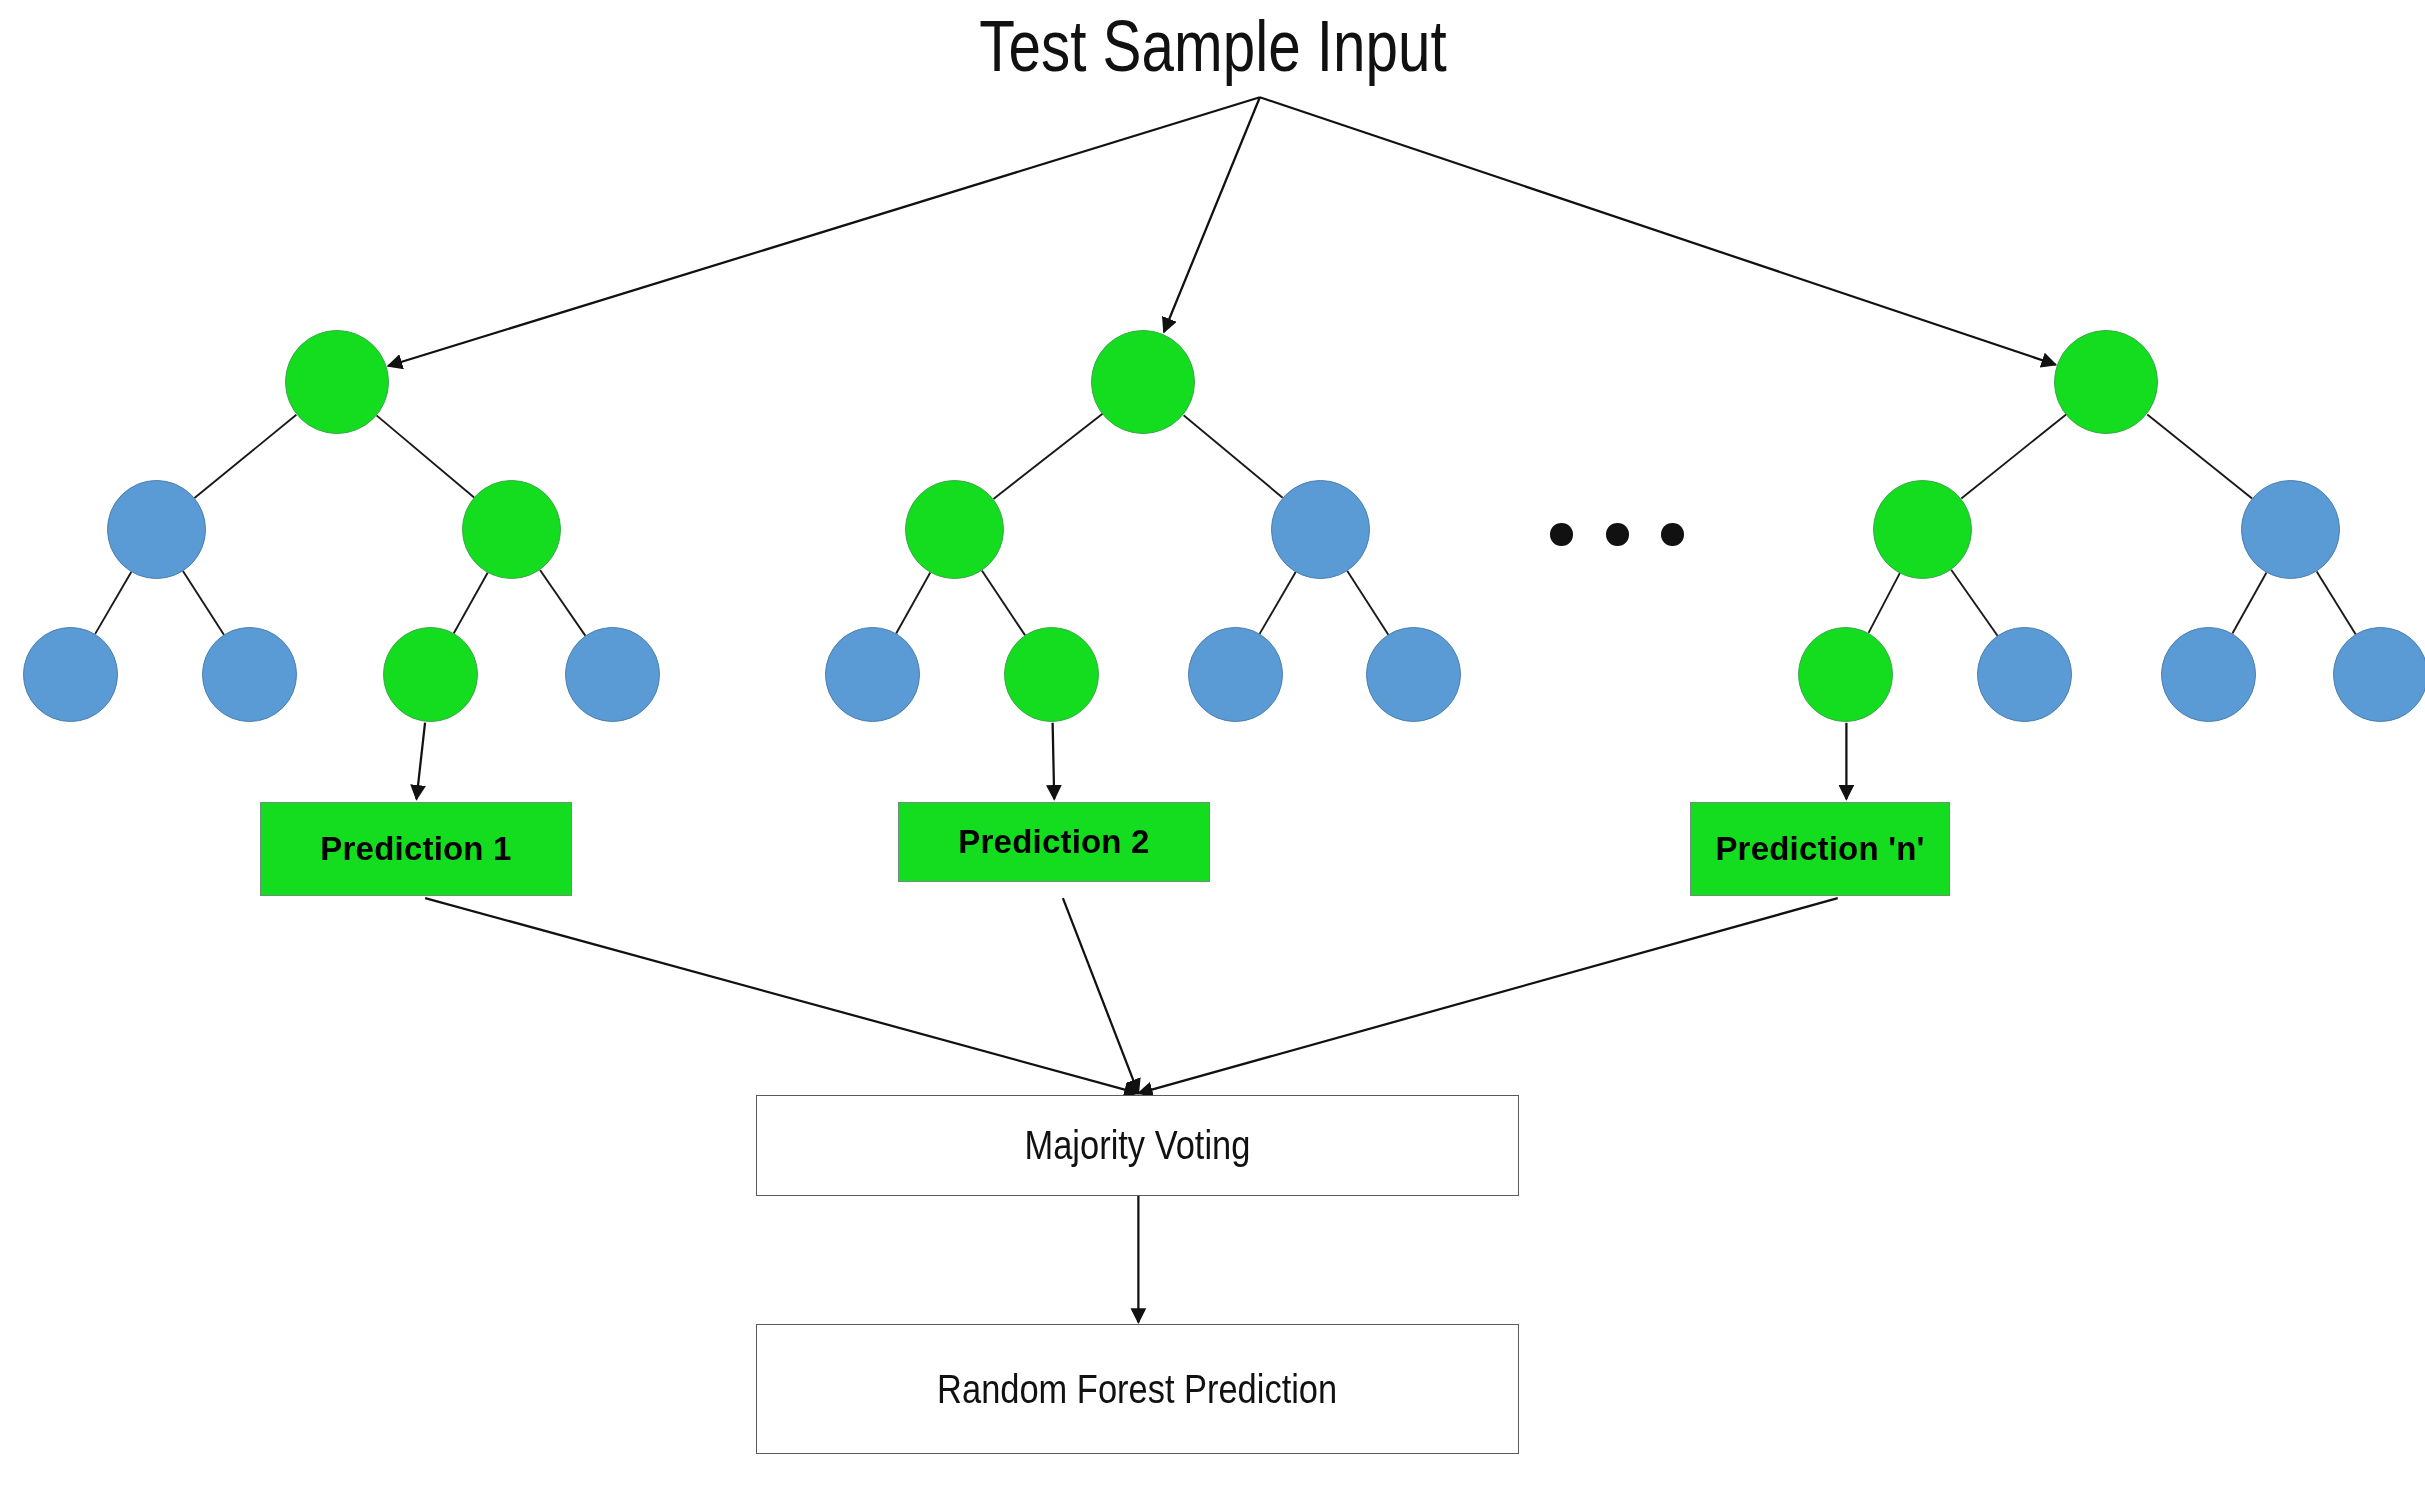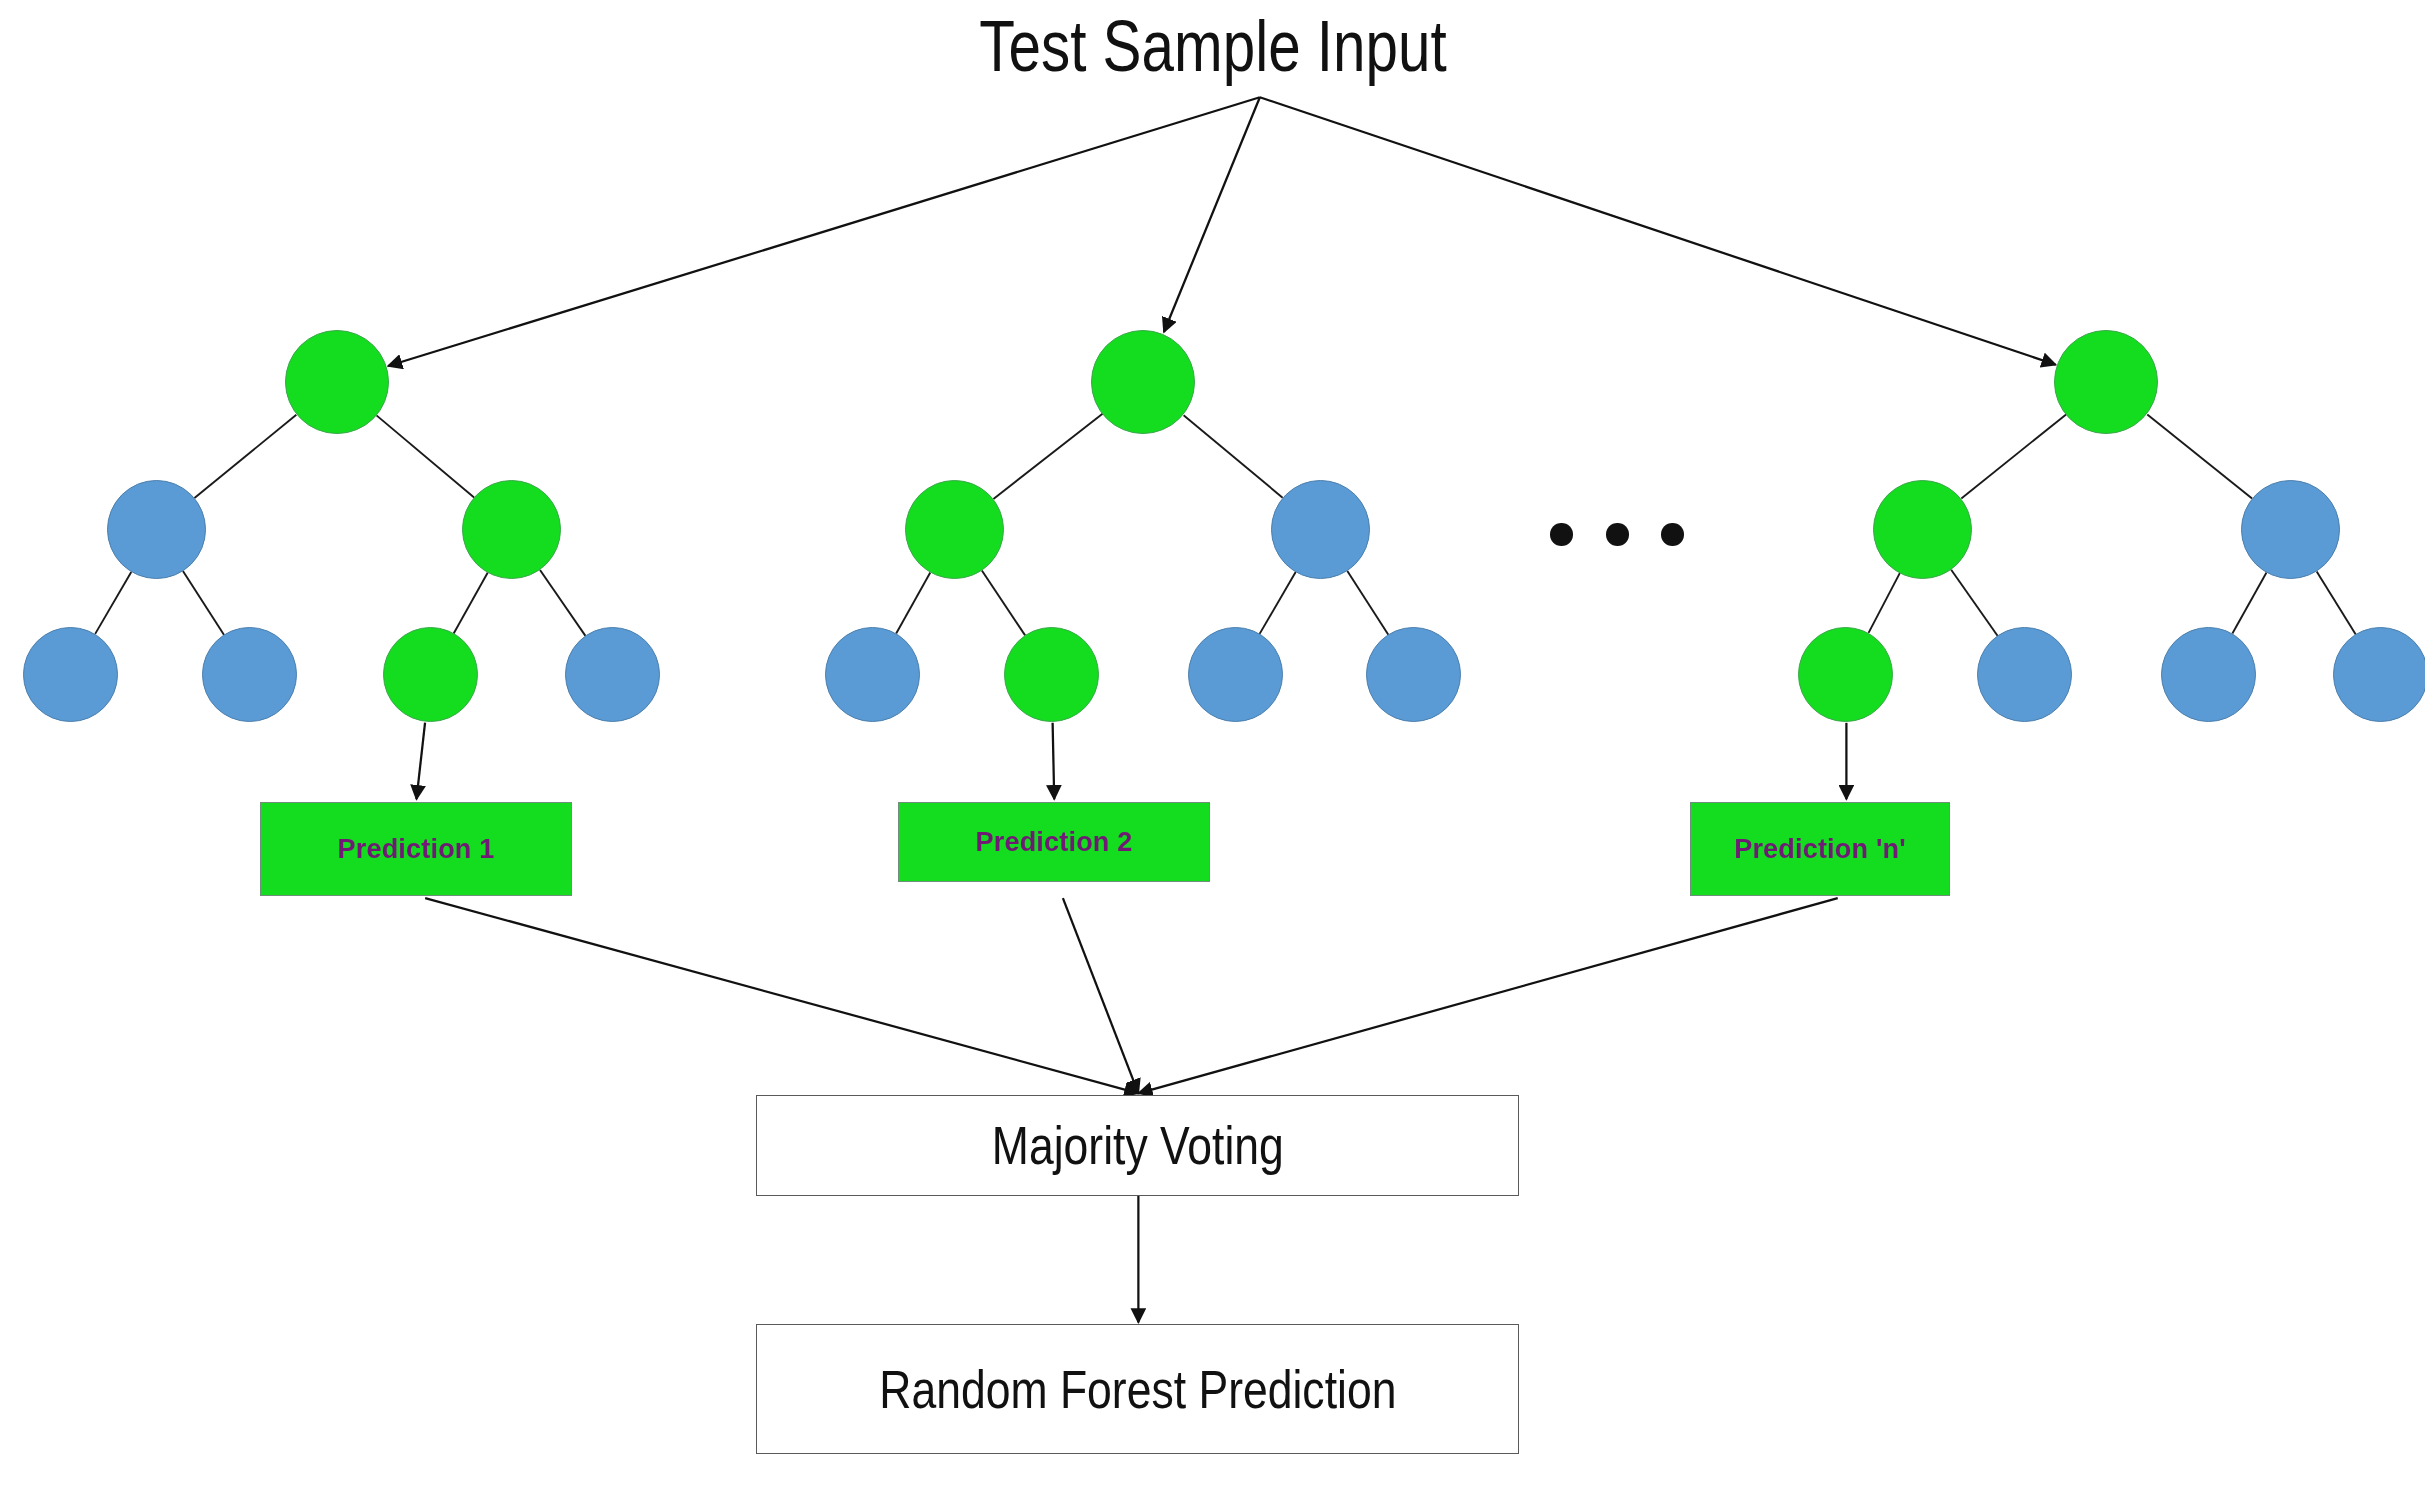--- a/index.html
+++ b/index.html
@@ -29,31 +29,31 @@
   .dot{
     position:absolute;width:22.6px;height:22.6px;border-radius:50%;
     background:#111111;
   }
 
   .pred-box{
     position:absolute;background:#13DD1E;
     border:0.9px solid #6f8f7a;
     box-sizing:border-box;
     display:flex;align-items:center;justify-content:center;
-    color:#701a75;font-weight:bold;font-size:27px;
+    color:#000000;font-weight:bold;font-size:33px;
     font-family:"Liberation Sans","DejaVu Sans",sans-serif;
     letter-spacing:0.2px;
   }
 
   .plain-box{
     position:absolute;background:#ffffff;
     border:1.7px solid #5a5a5a;
     box-sizing:border-box;
     display:flex;align-items:center;justify-content:center;
-    color:#111111;font-size:53px;font-weight:400;
+    color:#111111;font-size:41px;font-weight:400;
     font-family:"Liberation Sans Narrow","Liberation Sans",sans-serif;
   }
   .plain-box span{transform:scaleX(0.84);transform-origin:50% 50%;white-space:nowrap;display:block;}
 </style>
 </head>
 <body>
 
 <div id="stage">
 
   <svg id="edges" viewBox="0 0 2796 1739" xmlns="http://www.w3.org/2000/svg">

